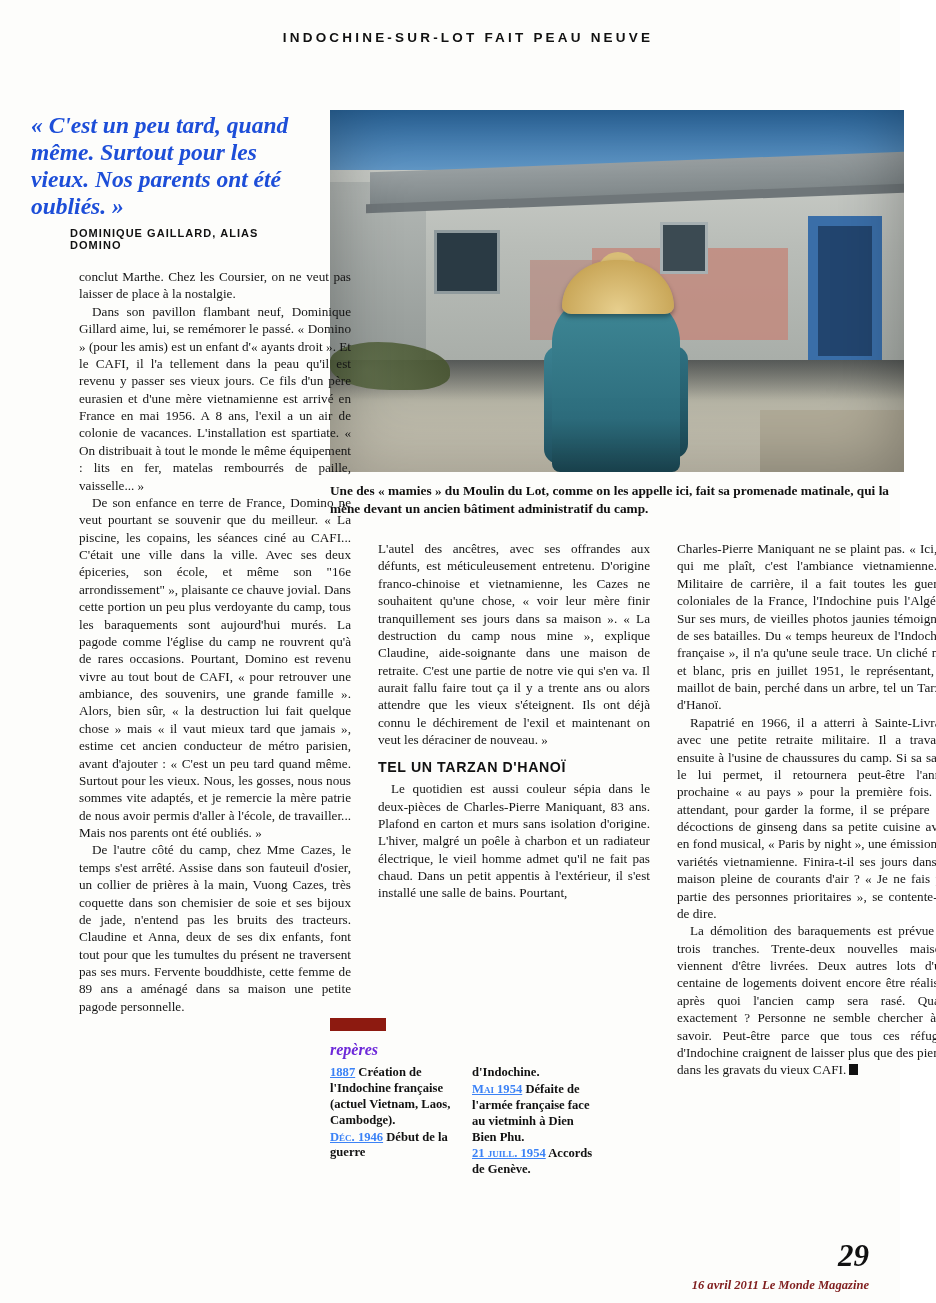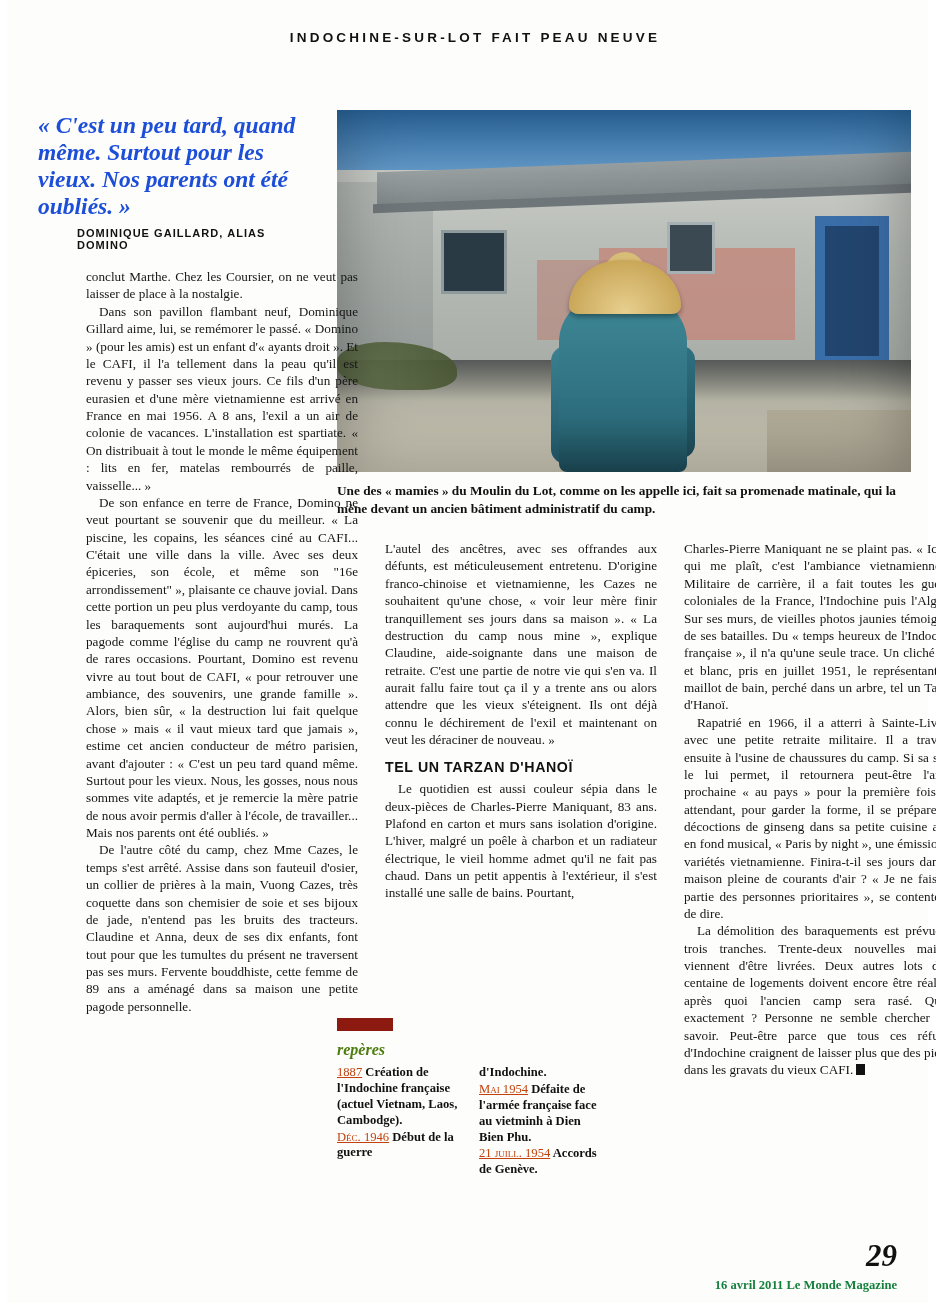--- a/index.html
+++ b/index.html
@@ -10,25 +10,24 @@
   body {
     width: 936px;
     height: 1303px;
     position: relative;
     font-family: "Liberation Serif", serif;
     color: #1a1a1a;
     overflow: hidden;
   }
   .page {
     position: absolute;
-    left: 7px; top: 0;
+    left: 0; top: 0;
     width: 900px;
     height: 1303px;
     background: #fdfdfb;
-    padding-left: 21px;
   }
 
   
   .runhead {
     position: absolute;
     left: 0; top: 30px;
     width: 936px;
     text-align: center;
     font-family: "Liberation Sans", sans-serif;
     font-weight: bold;
@@ -231,56 +230,57 @@
     line-height: 1.26;
   }
   .reperes .bar {
     width: 56px; height: 13px; background: #8d1a10; margin-bottom: 9px;
   }
   .reperes .title {
     font-family: "Liberation Serif", serif;
     font-style: italic;
     font-weight: bold;
     font-size: 16px;
-    color: #4d7c0f;
+    color: #6d28d9;
     margin-bottom: 5px;
   }
   .rep-cols {
     display: flex;
     gap: 14px;
   }
   .rep-col { width: 128px; }
   .rep-item { margin-bottom: 0; font-weight: bold; color: #111; }
   .rep-date {
-    color: #c2410c;
+    color: #3b82f6;
     text-decoration: underline;
     font-variant: small-caps;
-    font-weight: normal;
+    font-weight: bold;
   }
   .rep-col p { margin: 0 0 1px 0; }
 
   
   .folio {
     position: absolute;
     right: 31px;
     top: 1238px;
     font-family: "Liberation Serif", serif;
     font-weight: bold;
     font-style: italic;
     font-size: 31px;
     color: #111;
   }
   .folio-line {
     position: absolute;
     right: 31px;
     top: 1278px;
     font-family: "Liberation Serif", serif;
+    font-style: italic;
     font-weight: bold;
     font-size: 12.6px;
-    color: #15803d;
+    color: #7f1d1d;
   }
   .endmark {
     display: inline-block;
     width: 9px; height: 11px;
     background: #111;
     vertical-align: -1px;
     margin-left: 3px;
   }
 </style>
 </head>

